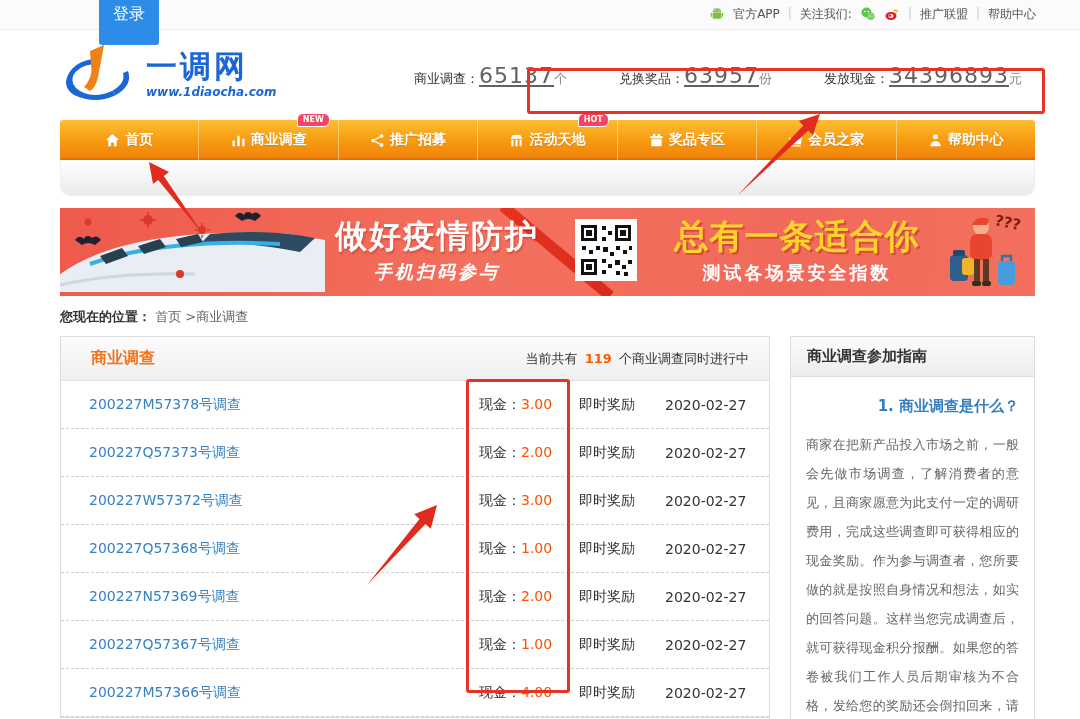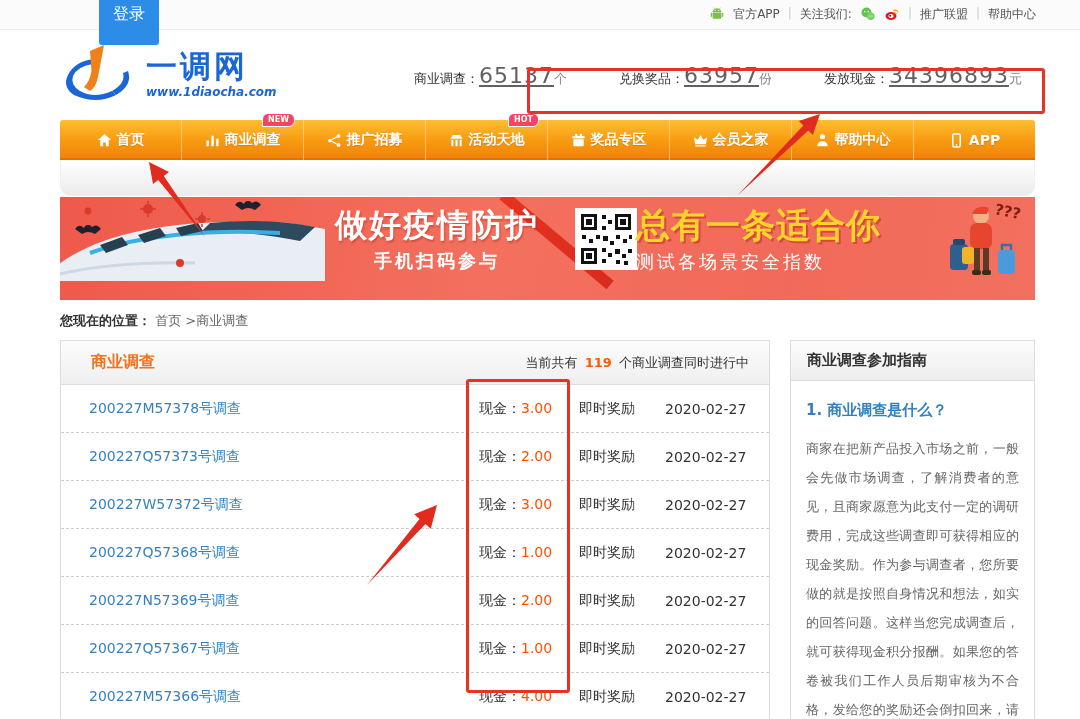--- a/index.html
+++ b/index.html
@@ -42,33 +42,33 @@
   .nav-item + .nav-item { border-left:1px solid rgba(255,235,180,.55); }
   .nav-item .nic { width:15px; height:15px; }
   .nav-badge { position:absolute; top:-7px; right:8px; background:#f8426b; color:#fff;
     font-size:8px; font-weight:bold; border-radius:6px 6px 6px 1px; padding:1px 5px;
     border:1px solid #fff; line-height:1.2; }
   .subbar { width:975px; margin-left:60px; height:36px;
     background:linear-gradient(#ffffff,#ebebeb); border:1px solid #f0f0f0; border-top:none;
     border-radius:0 0 10px 10px; }
 
   
-  .banner { width:975px; margin-left:60px; margin-top:1px; height:103px; position:relative;
+  .banner { width:975px; margin-left:60px; margin-top:12px; height:88px; position:relative;
     background:linear-gradient(97deg,#ee5a4b,#f4705e 45%,#f1695a 75%,#f3705e); overflow:hidden; cursor:pointer; }
   .banner-slash { position:absolute; left:491px; top:-27px; width:11px; height:140px;
     background:linear-gradient(#e63320,#d92b1c); transform:rotate(-50deg); }
   .bn-left { position:absolute; left:263px; top:7px; width:228px; text-align:center; }
   .bn-title-l { color:#fff; font-size:32px; font-weight:bold; letter-spacing:2px;
     text-shadow:1px 2px 2px rgba(160,20,10,.35); white-space:nowrap; }
-  .bn-sub-l { color:#fff; font-size:18px; font-weight:bold; letter-spacing:3px; margin-top:1px; }
+  .bn-sub-l { color:#fff; font-size:18px; font-weight:bold; letter-spacing:3px; margin-top:1px;font-style:italic; }
   .bn-qr { position:absolute; left:515px; top:11px; width:62px; height:62px; background:#fff; }
-  .bn-right { position:absolute; left:576px; top:6px; width:290px; text-align:left; }
+  .bn-right { position:absolute; left:592px; top:6px; width:290px; text-align:center; }
   .bn-title-r { color:#ffd22e; font-size:34px; font-weight:bold; letter-spacing:1px;
     text-shadow:2px 2px 0 rgba(170,25,15,.4); white-space:nowrap; }
-  .bn-sub-r { color:#fff; font-size:18px; font-weight:normal; letter-spacing:3px; margin-top:1px; }
+  .bn-sub-r { color:#fff; font-size:18px; font-weight:bold; letter-spacing:3px; margin-top:1px; }
   .bn-train { position:absolute; left:0; top:0; }
   .bn-traveler { position:absolute; right:3px; top:1px; }
 
   
   .breadcrumb { margin:12px 0 10px 60px; font-size:13px; color:#666; }
   .bc-label { color:#333; font-weight:bold; }
   .bc-link { color:#666; text-decoration:none; }
 
   
   .main { width:975px; margin-left:60px; display:flex; gap:20px; align-items:flex-start; }
@@ -84,21 +84,21 @@
   .srow-name { flex:1; color:#3581c0; text-decoration:none; cursor:pointer; }
   .srow-cash { width:100px; color:#333; }
   .srow-cash b { color:#ff5000; font-weight:normal; }
   .srow-reward { width:86px; color:#333; }
   .srow-date { width:82px; color:#333; }
 
   .panel-right { width:245px; height:620px; }
   .panel-head-r { height:40px; background:linear-gradient(#fcfcfc,#ededed); border-bottom:1px solid #ddd;
     display:flex; align-items:center; padding-left:16px; color:#333; font-size:15px; font-weight:bold; }
   .guide-body { padding:20px 15px 10px 15px; }
-  .guide-q { color:#3581c0; font-size:15px; font-weight:bold; margin-bottom:14px; cursor:pointer; }
+  .guide-q { color:#3581c0; font-size:15px; font-weight:bold; margin-bottom:14px; cursor:pointer;text-align:right; }
   .guide-p { color:#666; font-size:13px; line-height:29px; text-align:justify; }
 
   
   .anno { position:absolute; pointer-events:none; z-index:60; }
   .anno-box { border:3px solid #e53325; border-radius:3px; }
   #anno-box-stats { left:527px; top:68px; width:518px; height:46px; }
   #anno-box-cash { left:466px; top:379px; width:104px; height:314px; }
   #anno-arrows { left:0; top:0; width:1080px; height:719px; }
 </style>
 </head>
@@ -221,27 +221,20 @@
         <path fill="#fff" d="M2.2 12L1 4.5l4 2.8L8 2l3 5.3 4-2.8L13.8 12zM2.5 13h11v1.5h-11z"></path>
       </svg>
     <span>会员之家</span>
   </div>
   <div class="nav-item">
     <svg class="nic" viewBox="0 0 16 16">
         <circle cx="8" cy="4" r="2.7" fill="#fff"></circle>
         <path fill="#fff" d="M2.5 14c0-3.2 2.4-5.2 5.5-5.2s5.5 2 5.5 5.2z"></path>
       </svg>
     <span>帮助中心</span>
-  </div>
-  <div class="nav-item">
-    <svg class="nic" viewBox="0 0 16 16">
-        <rect x="4" y="1" width="8" height="14" rx="1.6" fill="none" stroke="#fff" stroke-width="1.6"></rect>
-        <circle cx="8" cy="12.6" r=".9" fill="#fff"></circle>
-      </svg>
-    <span>APP</span>
   </div>
 </div>
 <div class="subbar"></div>
 
 <div class="banner">
   <svg class="bn-train" width="265" height="84" viewBox="0 0 265 84">
     <path d="M-5 70 C40 34 120 20 230 26 L265 32 L265 84 L-5 84 Z" fill="#e9eef4"></path>
     <path d="M150 26 C190 22 225 24 255 30 L240 44 C200 36 170 34 140 36 Z" fill="#2e4a5e"></path>
     <path d="M30 56 C80 38 150 32 220 36" stroke="#39b0e5" stroke-width="4" fill="none"></path>
     <path d="M40 48 l22 -8 l6 8 l-22 8z M78 38 l22 -7 l6 8 l-22 7z M116 31 l22 -5 l5 8 l-22 5z" fill="#27404f"></path>

